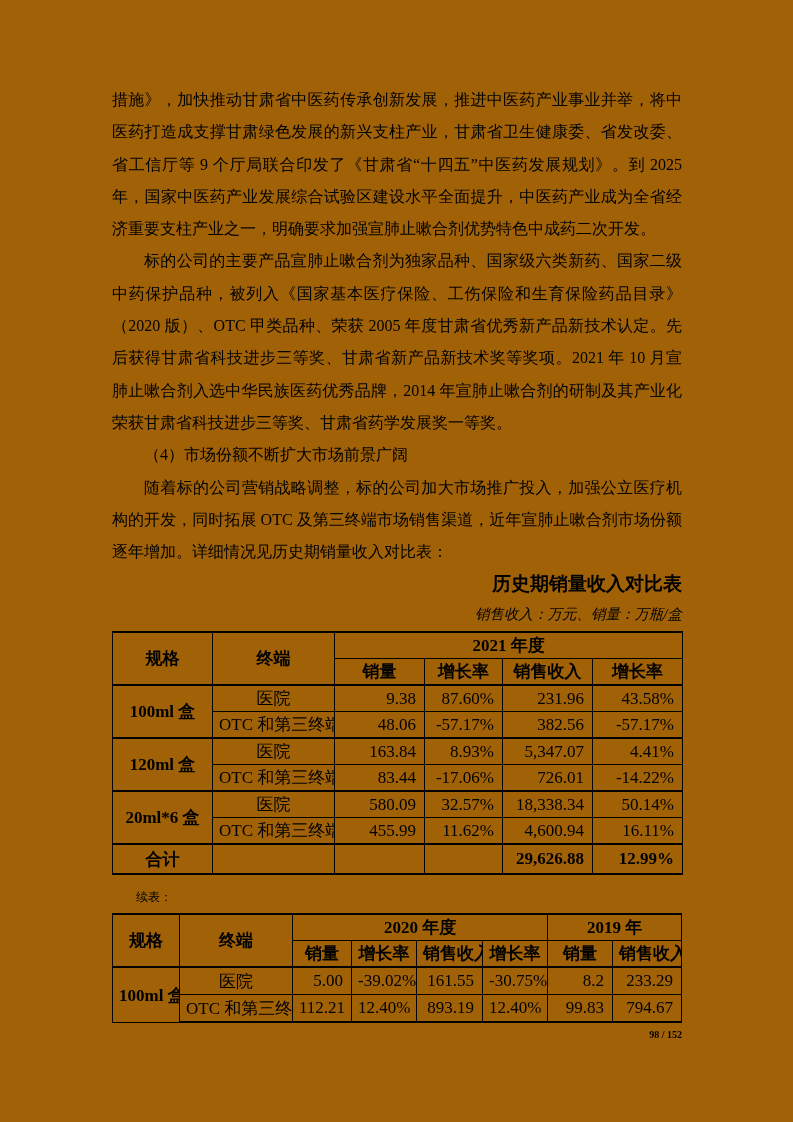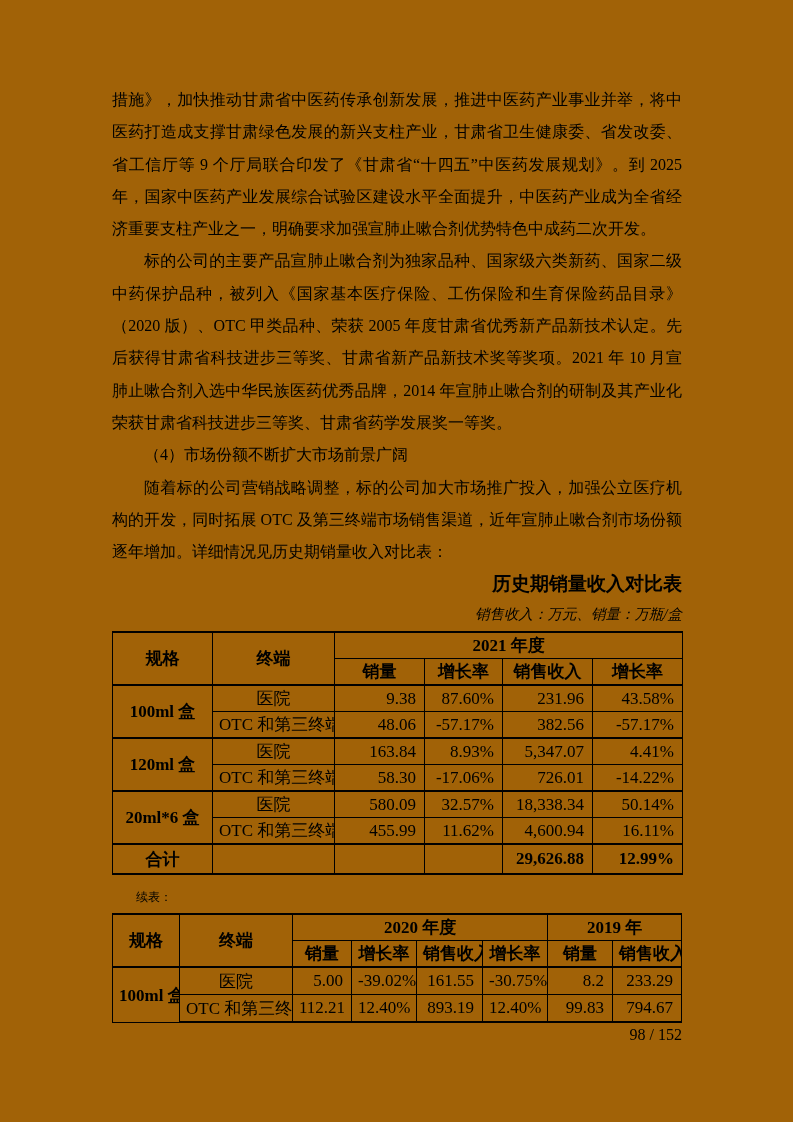--- a/index.html
+++ b/index.html
@@ -70,22 +70,22 @@
     margin-top: 9px;
     font-size: 12px;
     line-height: 26px;
     text-indent: 2em;
   }
   table.cmp2 { margin-top: 3px; }
   table.cmp2 tr.h1 td { height: 20px; }
   table.cmp2 tr.h2 td { height: 19px; }
   table.cmp2 tr.dr td { height: 24px; }
   .page-num {
-    font-size: 16px;
-    font-weight: normal;
+    font-size: 10px;
+    font-weight: bold;
     text-align: right;
     line-height: 18px;
     margin-top: 3px;
   }
 </style>
 </head>
 <body>
 
 <div class="page">
   <div class="content">
@@ -139,21 +139,21 @@
         <tr class="dr gsep">
           <td rowspan="2" class="b">120ml 盒</td>
           <td>医院</td>
           <td class="num">163.84</td>
           <td class="num">8.93%</td>
           <td class="num">5,347.07</td>
           <td class="num">4.41%</td>
         </tr>
         <tr class="dr">
           <td>OTC 和第三终端</td>
-          <td class="num">58.30</td>
+          <td class="num">83.44</td>
           <td class="num">-17.06%</td>
           <td class="num">726.01</td>
           <td class="num">-14.22%</td>
         </tr>
 
         <tr class="dr gsep">
           <td rowspan="2" class="b">20ml*6 盒</td>
           <td>医院</td>
           <td class="num">580.09</td>
           <td class="num">32.57%</td>

